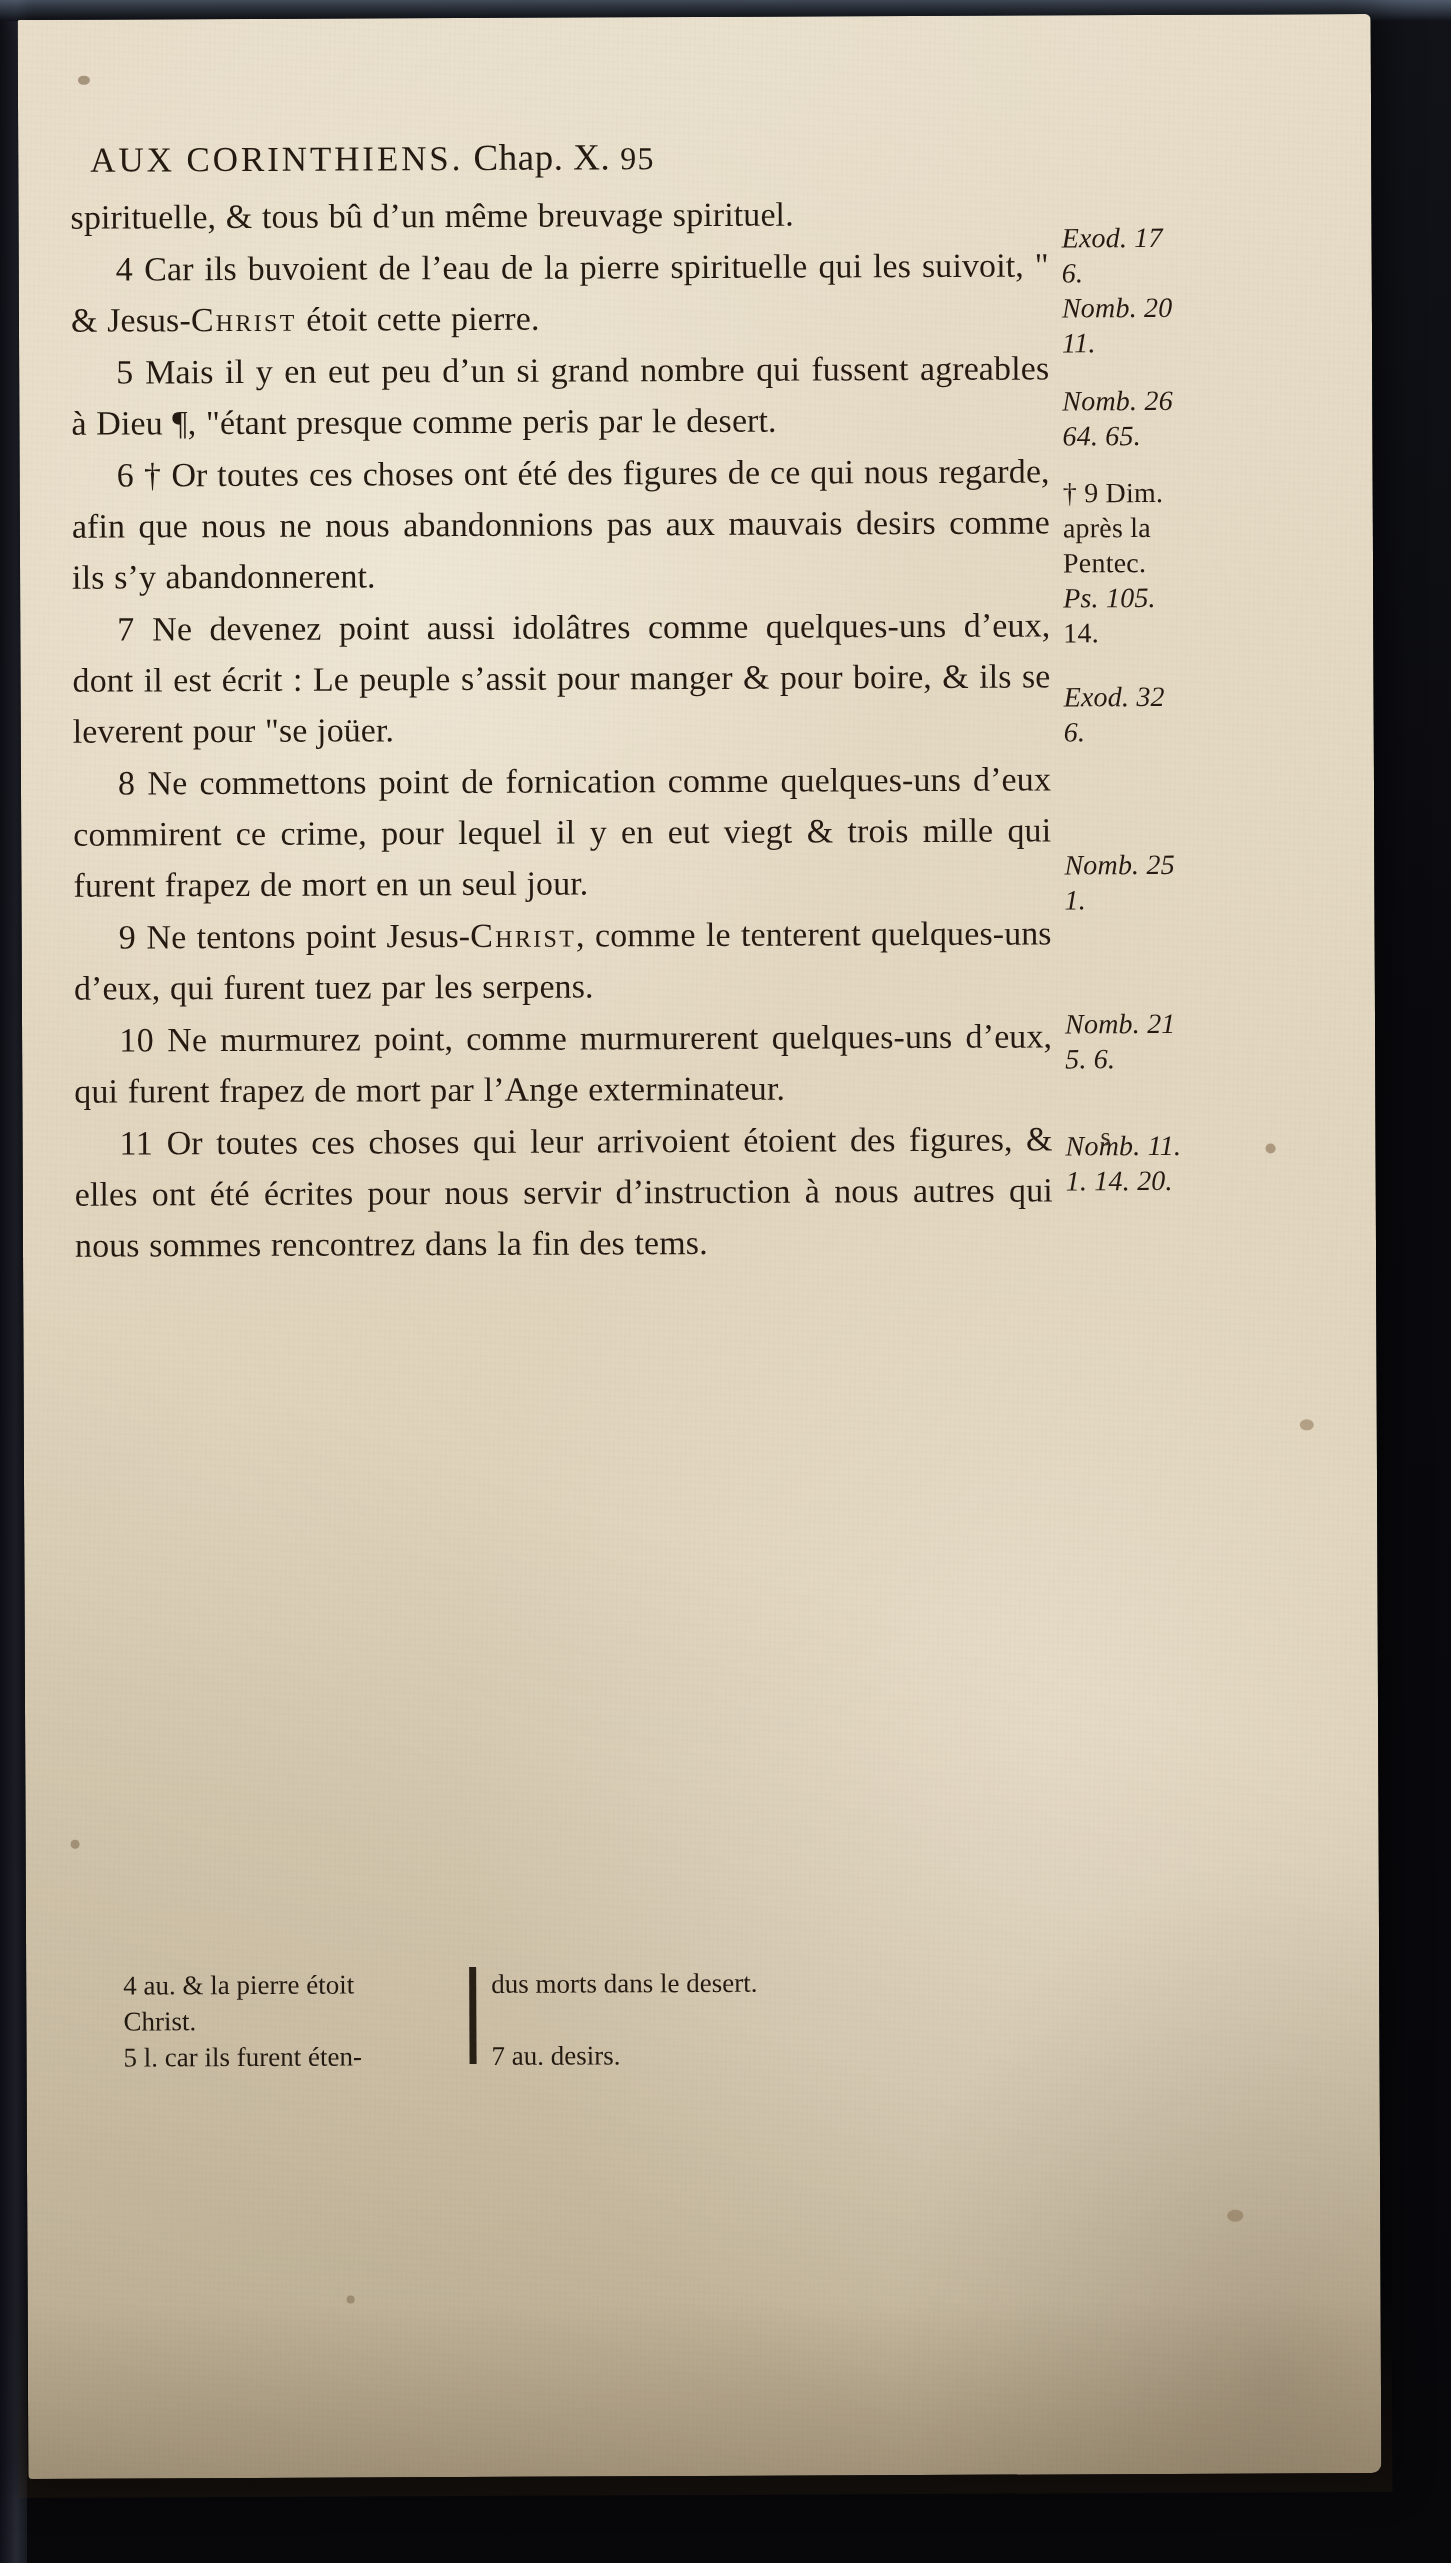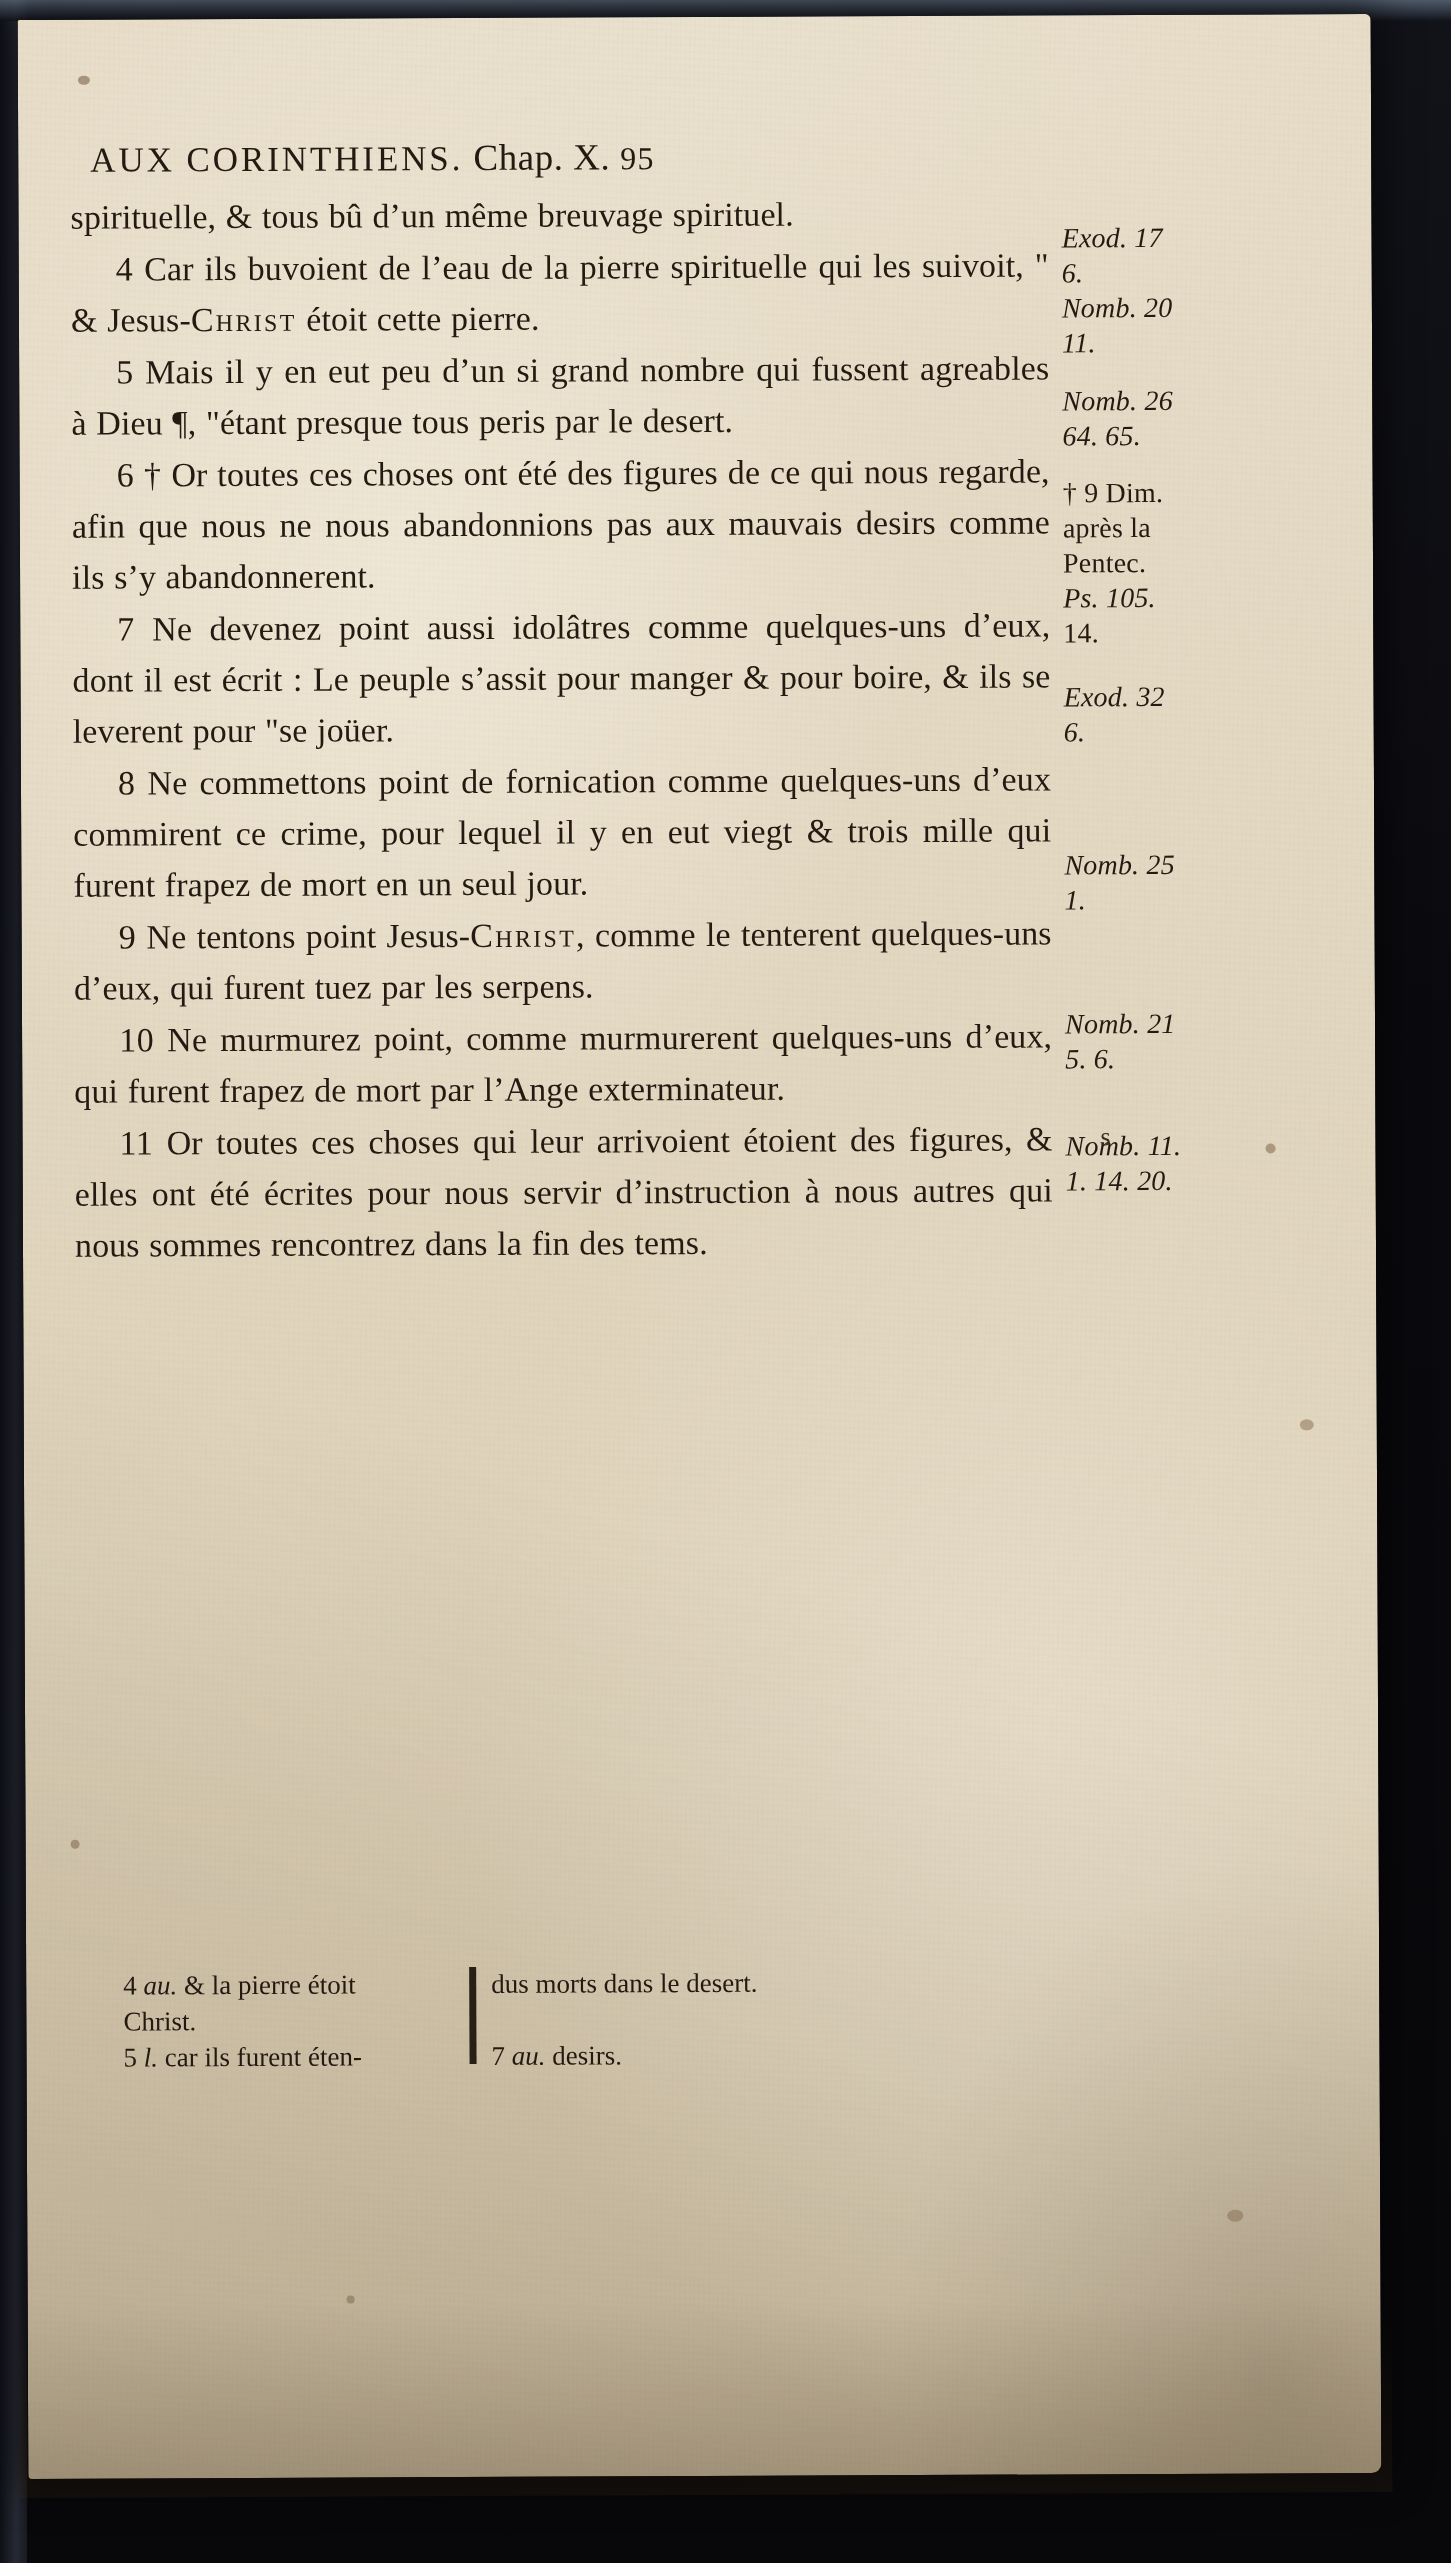--- a/index.html
+++ b/index.html
@@ -168,21 +168,21 @@
     position: absolute;
     left: 0; top: 0;
     width: 416px;
   }
   .fn-col-b {
     position: absolute;
     left: 368px; top: 0;
     width: 455px;
   }
   .fn-line { white-space: nowrap; }
-  .fn-it { font-style: italic; }
+  .fn-it { }
 
   
   .artifact {
     position: absolute;
     font-size: 26px;
     color: #3a2c1e;
   }
 
   
   #veil {
@@ -234,21 +234,21 @@
     <p class="para indent">
       <span class="vno">4</span>
       Car ils buvoient de l’eau de la pierre spirituelle qui les suivoit,&nbsp;" &amp;
       <span class="ital">Jesus</span>-<span class="scap">Christ</span>
       étoit cette pierre.
     </p>
 
     <p class="para indent">
       <span class="vno">5</span>
       Mais il y en eut peu d’un si grand nombre qui fussent agreables à Dieu&nbsp;¶,&nbsp;"étant
-      <span class="ital">presque tous</span>
+      <span class="ital">presque comme</span>
       peris par le desert.
     </p>
 
     <p class="para indent">
       <span class="vno">6</span>
       <span>†</span>
       Or toutes ces choses ont été des figures de ce qui nous regarde, afin que nous ne nous
       abandonnions pas aux mauvais desirs comme ils s’y abandonnerent.
     </p>
 

